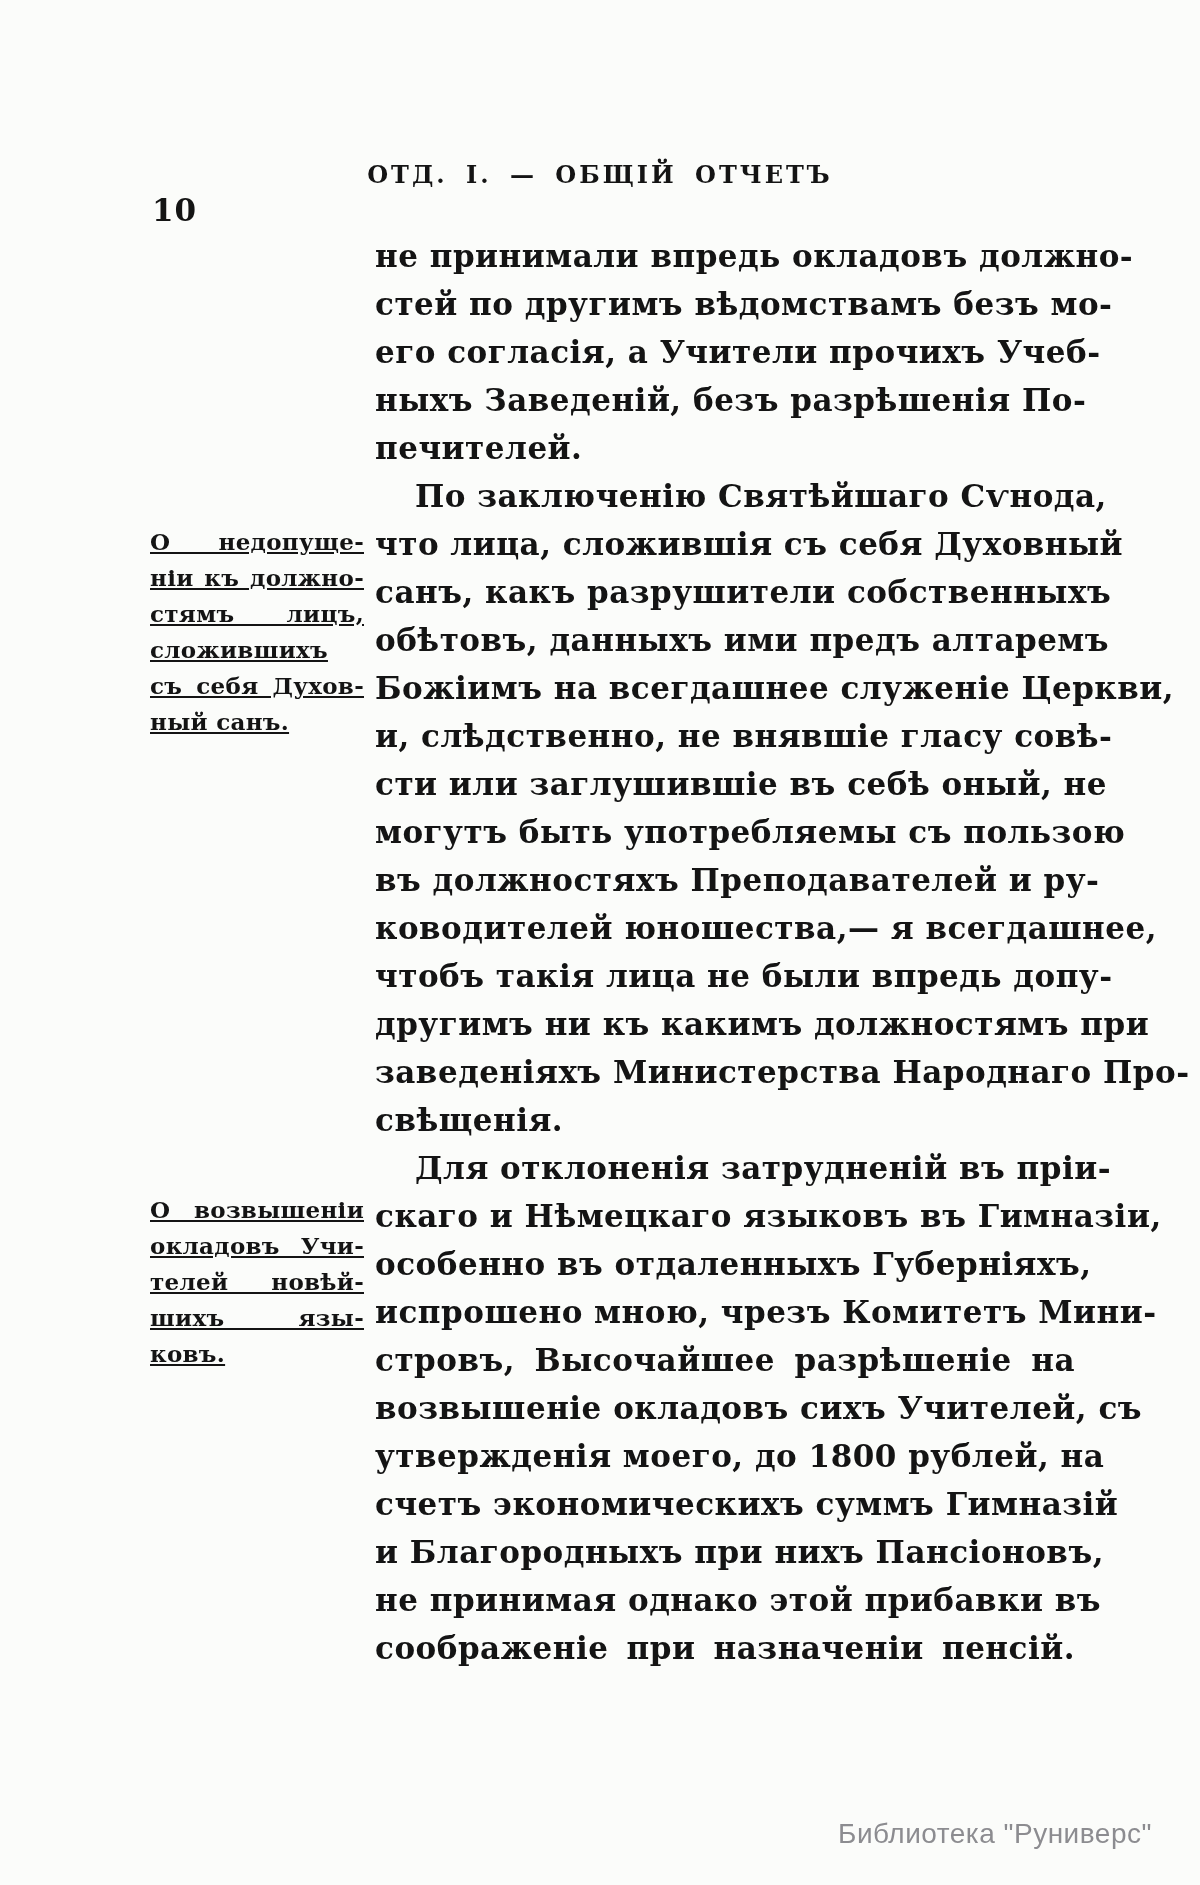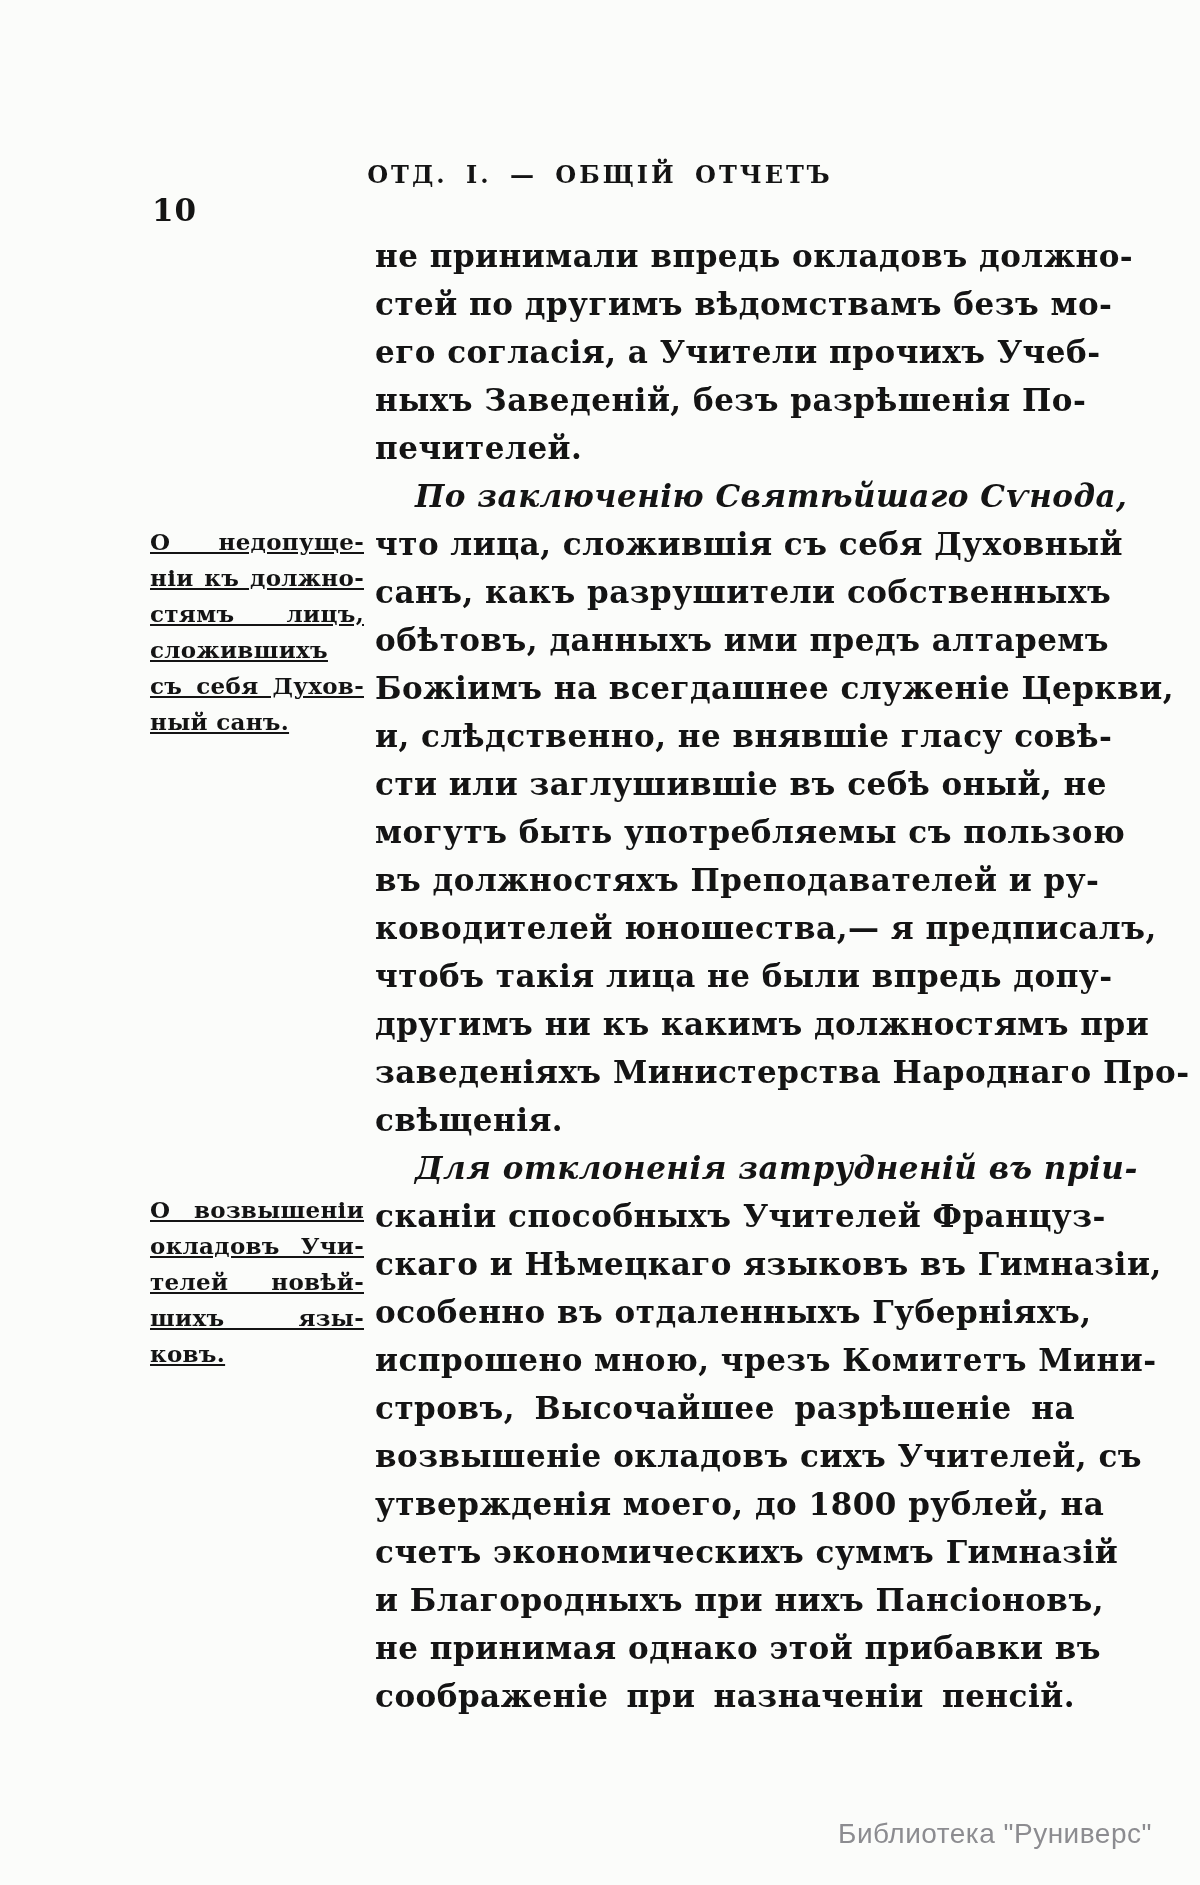--- a/index.html
+++ b/index.html
@@ -50,21 +50,21 @@
   .line {
     height: 48px;
     line-height: 48px;
     font-size: 31px;
     font-weight: 700;
     text-align: justify;
     text-align-last: justify;
     white-space: nowrap;
     letter-spacing: 0.5px;
   }
-  .line.first { text-indent: 40px; font-style: italic; }
+  .line.first { text-indent: 40px; }
   .line.end {
     text-align-last: left;
     white-space: normal;
   }
 
   
   .margin-note {
     position: absolute;
     left: 150px;
     width: 214px;
@@ -133,30 +133,29 @@
   <div class="para">
     <div class="line first">По заключенію Святѣйшаго Сѵнода,</div>
     <div class="line">что лица, сложившія съ себя Духовный</div>
     <div class="line">санъ, какъ разрушители собственныхъ</div>
     <div class="line">обѣтовъ, данныхъ ими предъ алтаремъ</div>
     <div class="line">Божіимъ на всегдашнее служеніе Церкви,</div>
     <div class="line">и, слѣдственно, не внявшіе гласу совѣ-</div>
     <div class="line">сти или заглушившіе въ себѣ оный, не</div>
     <div class="line">могутъ быть употребляемы съ пользою</div>
     <div class="line">въ должностяхъ Преподавателей и ру-</div>
-    <div class="line">ководителей юношества,— я предписалъ,</div>
+    <div class="line">ководителей юношества,— я всегдашнее,</div>
     <div class="line">чтобъ такія лица не были впредь допу-</div>
     <div class="line">другимъ ни къ какимъ должностямъ при</div>
     <div class="line">заведеніяхъ Министерства Народнаго Про-</div>
     <div class="line end">свѣщенія.</div>
   </div>
 
   <div class="para">
     <div class="line first">Для отклоненія затрудненій въ пріи-</div>
-    <div class="line">сканіи способныхъ Учителей Француз-</div>
     <div class="line">скаго и Нѣмецкаго языковъ въ Гимназіи,</div>
     <div class="line">особенно въ отдаленныхъ Губерніяхъ,</div>
     <div class="line">испрошено мною, чрезъ Комитетъ Мини-</div>
     <div class="line">стровъ, Высочайшее разрѣшеніе на</div>
     <div class="line">возвышеніе окладовъ сихъ Учителей, съ</div>
     <div class="line">утвержденія моего, до 1800 рублей, на</div>
     <div class="line">счетъ экономическихъ суммъ Гимназій</div>
     <div class="line">и Благородныхъ при нихъ Пансіоновъ,</div>
     <div class="line">не принимая однако этой прибавки въ</div>
     <div class="line">соображеніе при назначеніи пенсій.</div>

